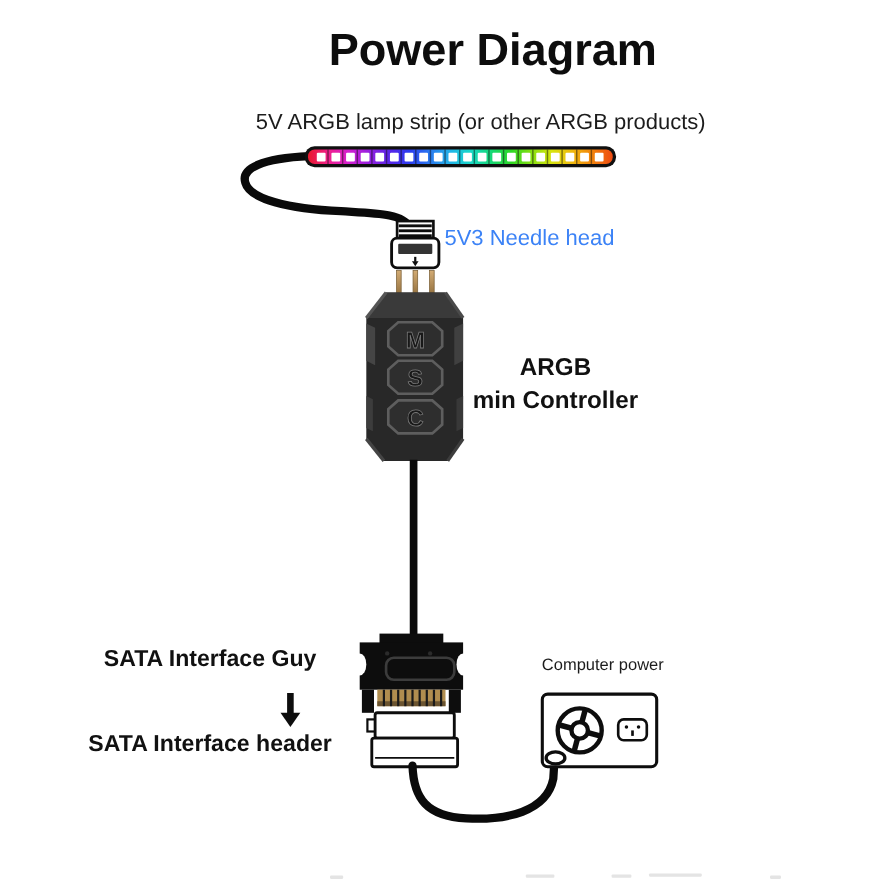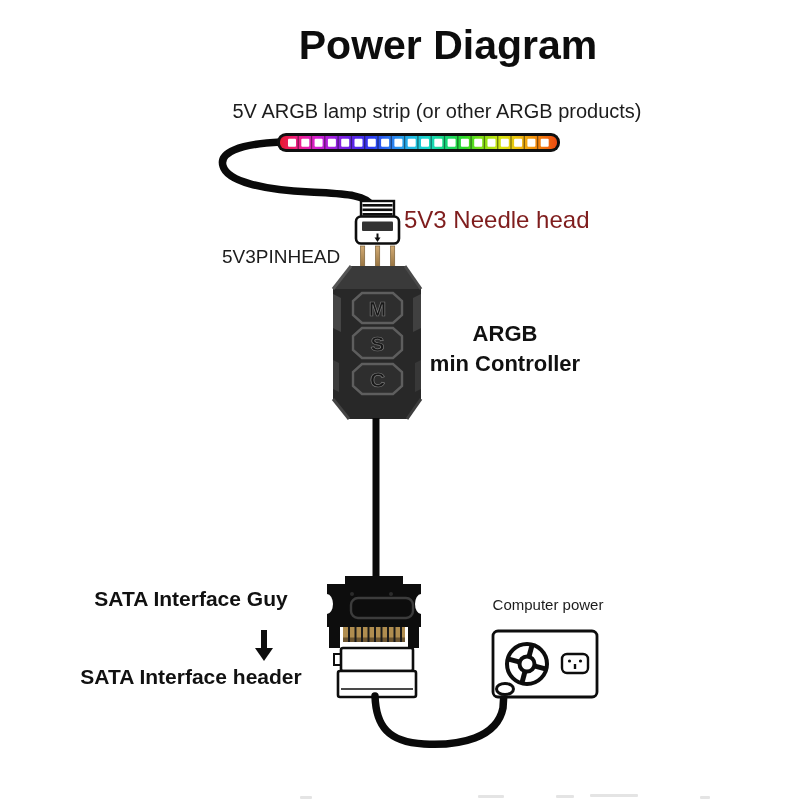--- a/index.html
+++ b/index.html
@@ -7,21 +7,21 @@
     position:relative;width:800px;height:800px;background:#ffffff;overflow:hidden;
     font-family:"Liberation Sans", sans-serif;color:#101010;
   }
   .stage svg{position:absolute;left:0;top:0;}
   .lbl{position:absolute;white-space:nowrap;}
   .title{
     left:0;top:22px;width:800px;text-align:center;
     font-size:41px;font-weight:bold;letter-spacing:0px;color:#0d0d0d;padding-left:48px;
   }
   .subtitle{left:37px;top:100px;width:800px;text-align:center;font-size:20px;color:#1c1c1c;}
-  .needle-label{left:404px;top:206px;font-size:24px;color:#7f1d1d;}
+  .needle-label{left:404px;top:206px;font-size:20px;color:#3b82f6;}
   .pinhead-label{left:222px;top:246px;font-size:19px;color:#1c1c1c;}
   .controller-label{
     left:105px;top:319px;width:800px;text-align:center;
     font-size:22px;font-weight:bold;line-height:30px;color:#111;
   }
   .sata-guy-label{left:0;top:587px;width:382px;text-align:center;font-size:21px;font-weight:bold;color:#111;}
   .sata-header-label{left:0;top:665px;width:382px;text-align:center;font-size:21px;font-weight:bold;color:#111;}
   .psu-label{left:448px;top:596px;width:200px;text-align:center;font-size:15px;color:#1c1c1c;}
   .artifact{position:absolute;height:3px;background:#e4e4e4;border-radius:1px;}
   .a1{left:478px;top:795px;width:26px;}
@@ -210,21 +210,20 @@
 
     <g>
       <line x1="264" y1="630" x2="264" y2="650" stroke="#0d0d0d" stroke-width="6"></line>
       <polygon points="255,648 273,648 264,661" fill="#0d0d0d"></polygon>
     </g>
   </svg>
 
   <div class="lbl title">Power Diagram</div>
   <div class="lbl subtitle">5V ARGB lamp strip (or other ARGB products)</div>
   <div class="lbl needle-label">5V3 Needle head</div>
-  <div class="lbl pinhead-label">5V3PINHEAD</div>
   <div class="lbl controller-label">
     <div>ARGB</div>
     <div>min Controller</div>
   </div>
   <div class="lbl sata-header-label">SATA Interface header</div>
   <div class="lbl sata-guy-label">SATA Interface Guy</div>
   <div class="lbl psu-label">Computer power</div>
 
   <div class="artifact a1"></div>
   <div class="artifact a2"></div>

